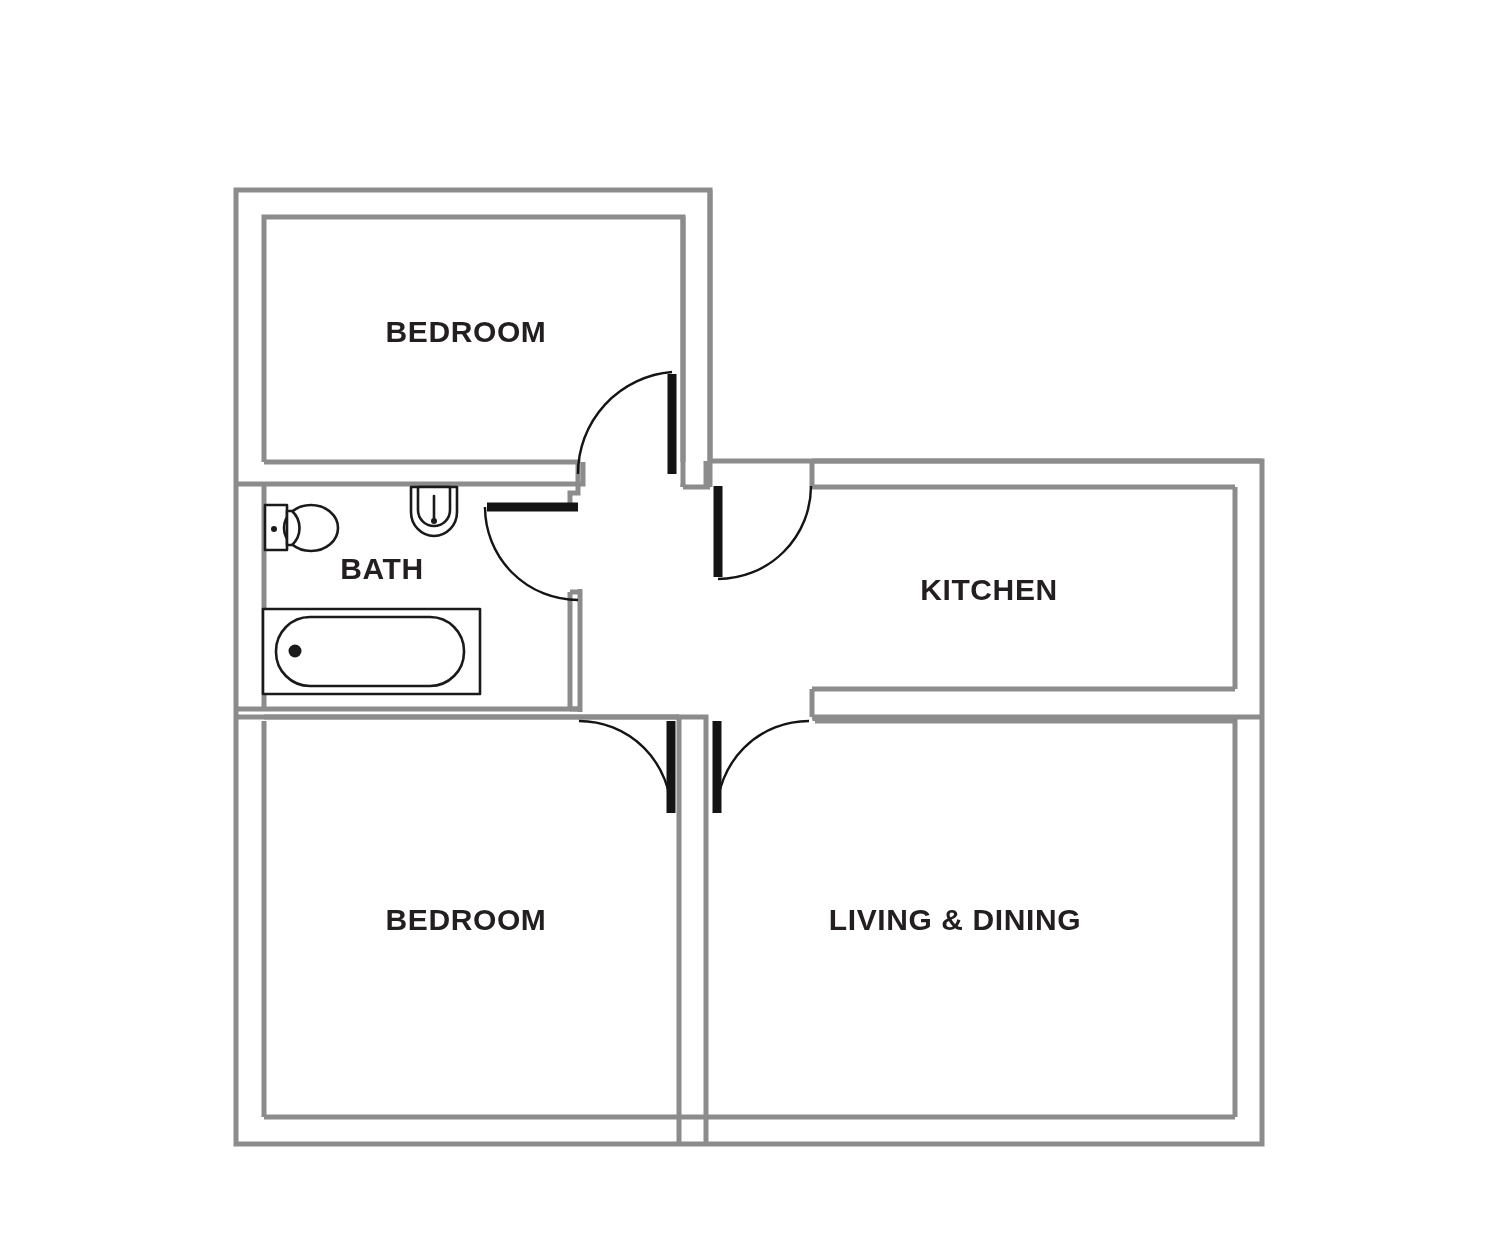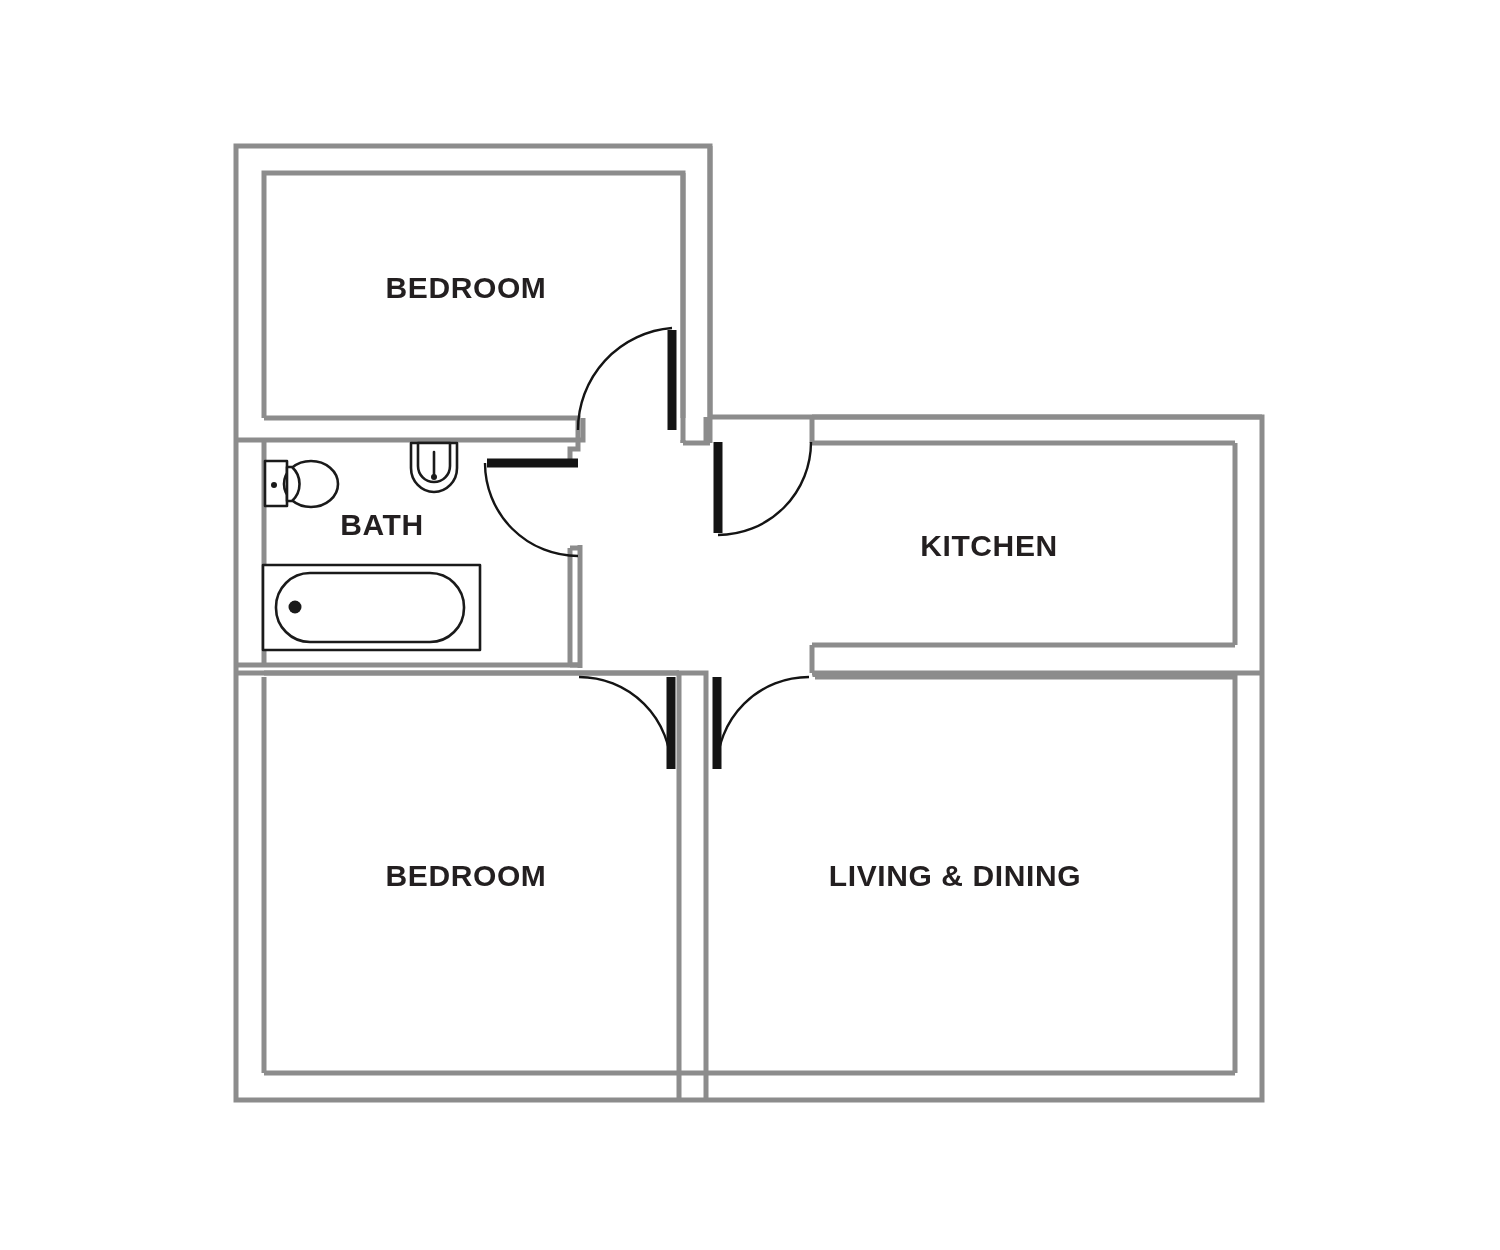--- a/index.html
+++ b/index.html
@@ -11,20 +11,21 @@
     width: 1500px;
     height: 1250px;
     font-family: "Liberation Sans", sans-serif;
     overflow: hidden;
   }
   #floorplan-root {
     position: relative;
     width: 1500px;
     height: 970px;
     background: #ffffff;
+    margin-top: 44px;
   }
   svg#plan {
     display: block;
     width: 1500px;
     height: 1250px;
   }
   .wall {
     fill: none;
     stroke: #8c8c8c;
     stroke-width: 5;

